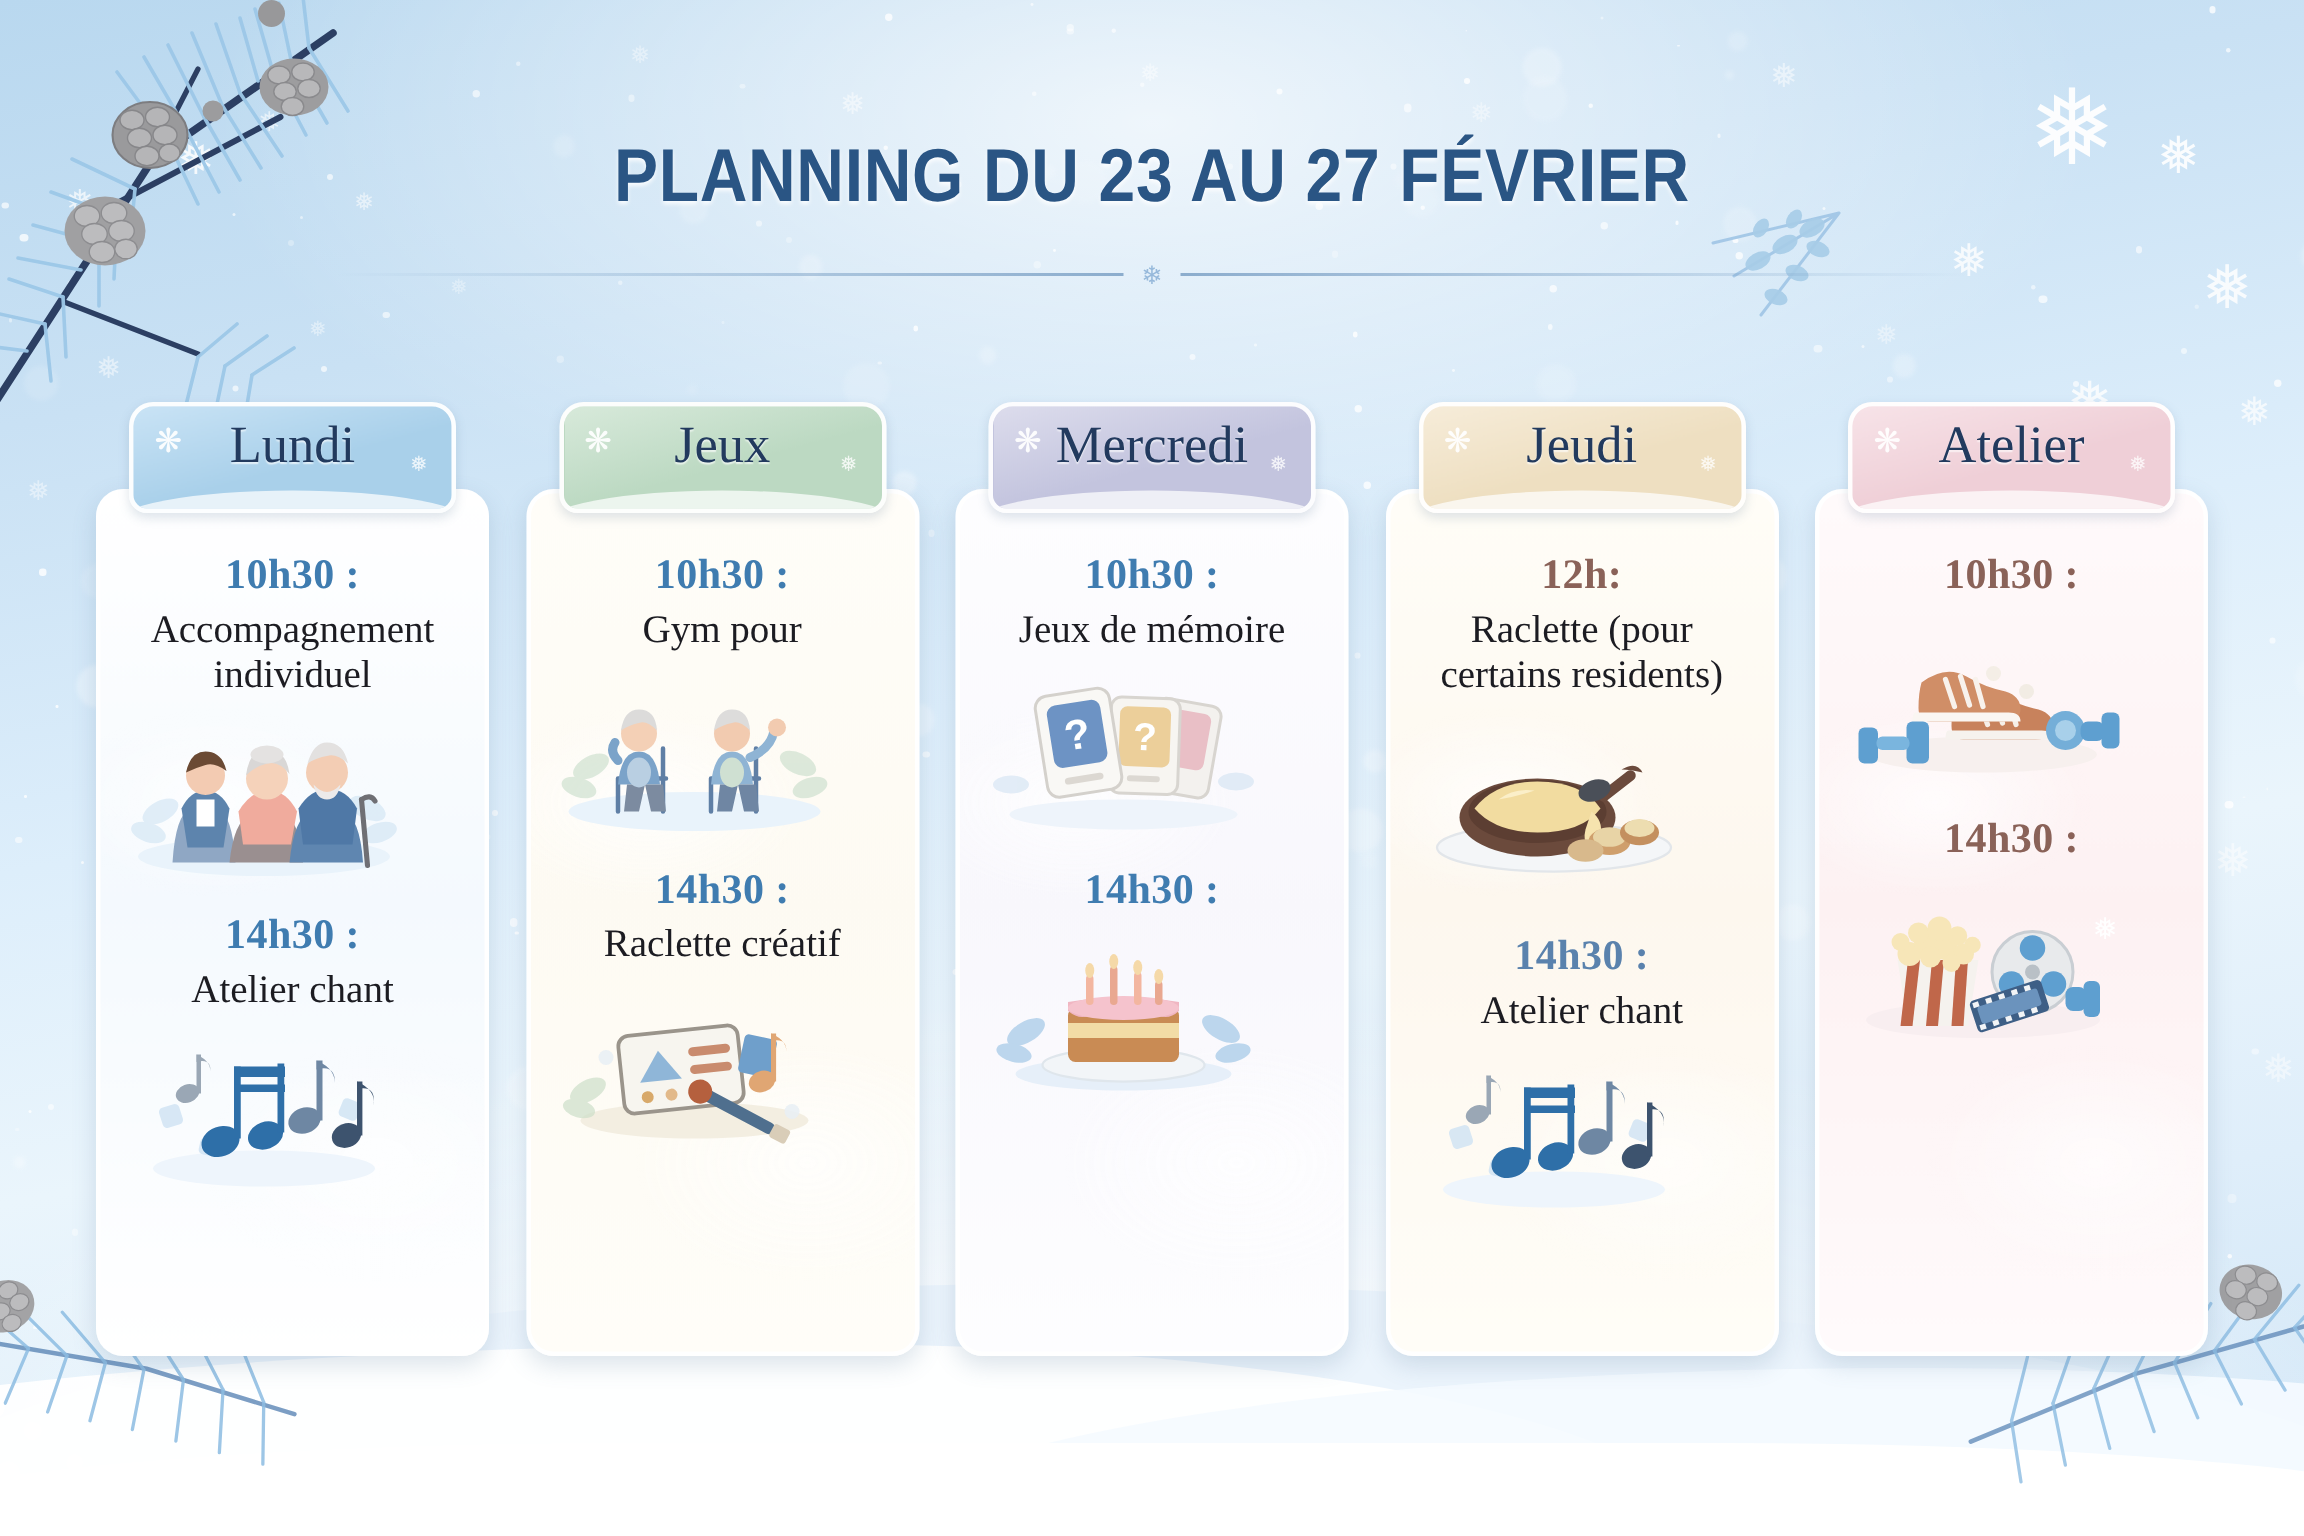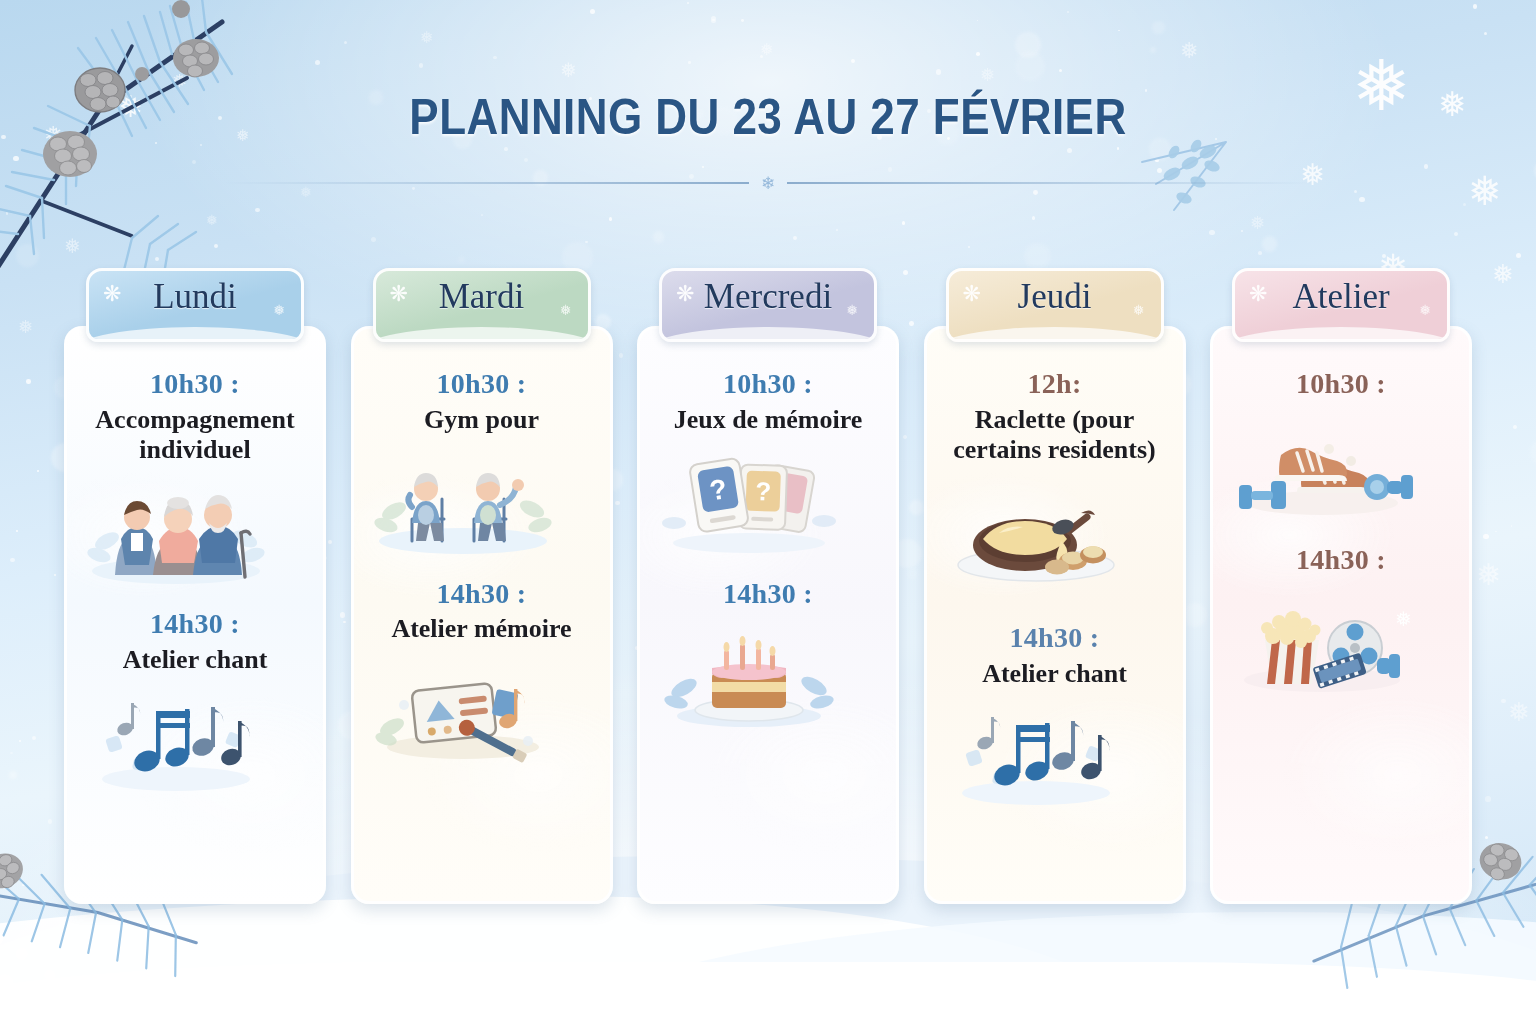--- a/index.html
+++ b/index.html
@@ -88,21 +88,21 @@
     padding:38px 14px 20px;
     text-align:center;overflow:hidden;
   }
 
   .slot{position:relative;z-index:2;}
   .slot .time{
     font-size:28px;font-weight:700;letter-spacing:.3px;
     margin:0 0 4px;line-height:1.2;
   }
   .slot .activity{
-    font-size:26px;font-weight:700;color:#1c1c22;
+    font-size:26px;font-weight:400;color:#1c1c22;
     line-height:1.16;margin:0;
   }
   .art{position:relative;z-index:2;margin:10px auto 0;}
 
   
   .gap-lg{height:36px;}
   .gap-md{height:22px;}
 
   
   .tint-inner{position:absolute;inset:0;z-index:1;pointer-events:none;opacity:.9;}
@@ -705,21 +705,21 @@
                 </g>
       </svg>
             </div>
           </div>
         </div>
       </div>
       <div class="day-col">
         <div class="day-tab" style="background: linear-gradient(165deg, rgb(215, 233, 218) 0%, rgb(188, 217, 194) 55%, rgb(188, 217, 194) 100%);">
           <span class="tab-flake">❋</span>
           <span class="tab-flake2">❅</span>
-          <span class="tab-name">Mardi</span>
+          <span class="tab-name">Jeux</span>
           <span class="snowlip"></span>
         </div>
         <div class="day-card" style="background: linear-gradient(rgb(255, 253, 248) 0%, rgb(253, 250, 242) 48%, rgb(255, 253, 248) 100%);">
           <div class="tint-inner" style="background: radial-gradient(150px 90px at 30% 36%, rgba(255, 255, 255, 0.85), rgba(255, 255, 255, 0) 70%), radial-gradient(160px 110px at 72% 78%, rgba(255, 255, 255, 0.7), rgba(255, 255, 255, 0) 72%);"></div>
           <div class="slot">
             <p class="time" style="color: rgb(63, 124, 176);">10h30 :</p>
             <p class="activity" style="color: rgb(28, 28, 34);">Gym pour</p>
             <div class="art">
               <svg width="190" height="110" viewBox="0 0 190 110">
                 <ellipse cx="95" cy="96" rx="84" ry="13" fill="#e9f3fb"></ellipse>
@@ -751,21 +751,21 @@
         <path d="M108 42 q2 -14 12 -14 q11 0 12 14 q-7 -7 -12 -5 q-6 1 -12 5z" fill="#dddcdb"></path>
         <path d="M132 60 q14 -6 16 -18" stroke="#8fb4d4" stroke-width="6" fill="none" stroke-linecap="round"></path>
         <circle cx="150" cy="40" r="6" fill="#f2cbb0"></circle>
                 </g>
               </svg>
             </div>
           </div>
           <div class="gap-md"></div>
           <div class="slot">
             <p class="time" style="color: rgb(63, 124, 176);">14h30 :</p>
-            <p class="activity" style="color: rgb(28, 28, 34);">Atelier mémoire</p>
+            <p class="activity" style="color: rgb(28, 28, 34);">Raclette créatif</p>
             <div class="art">
               <svg width="190" height="110" viewBox="0 0 190 110">
                 <ellipse cx="95" cy="92" rx="76" ry="12" fill="#f3eee1"></ellipse>
         <g fill="#cddfc9" opacity=".7">
                   <ellipse cx="24" cy="72" rx="13" ry="7" transform="rotate(-28 24 72)"></ellipse>
           <ellipse cx="18" cy="84" rx="11" ry="6" transform="rotate(16 18 84)"></ellipse>
                 </g>
         <g transform="rotate(-6 86 58)">
           <rect x="46" y="32" width="80" height="52" rx="7" fill="#f7f5ef" stroke="#9a948b" stroke-width="2.5"></rect>
           <polygon points="58,64 72,44 86,64" fill="#8fb6d8"></polygon>

